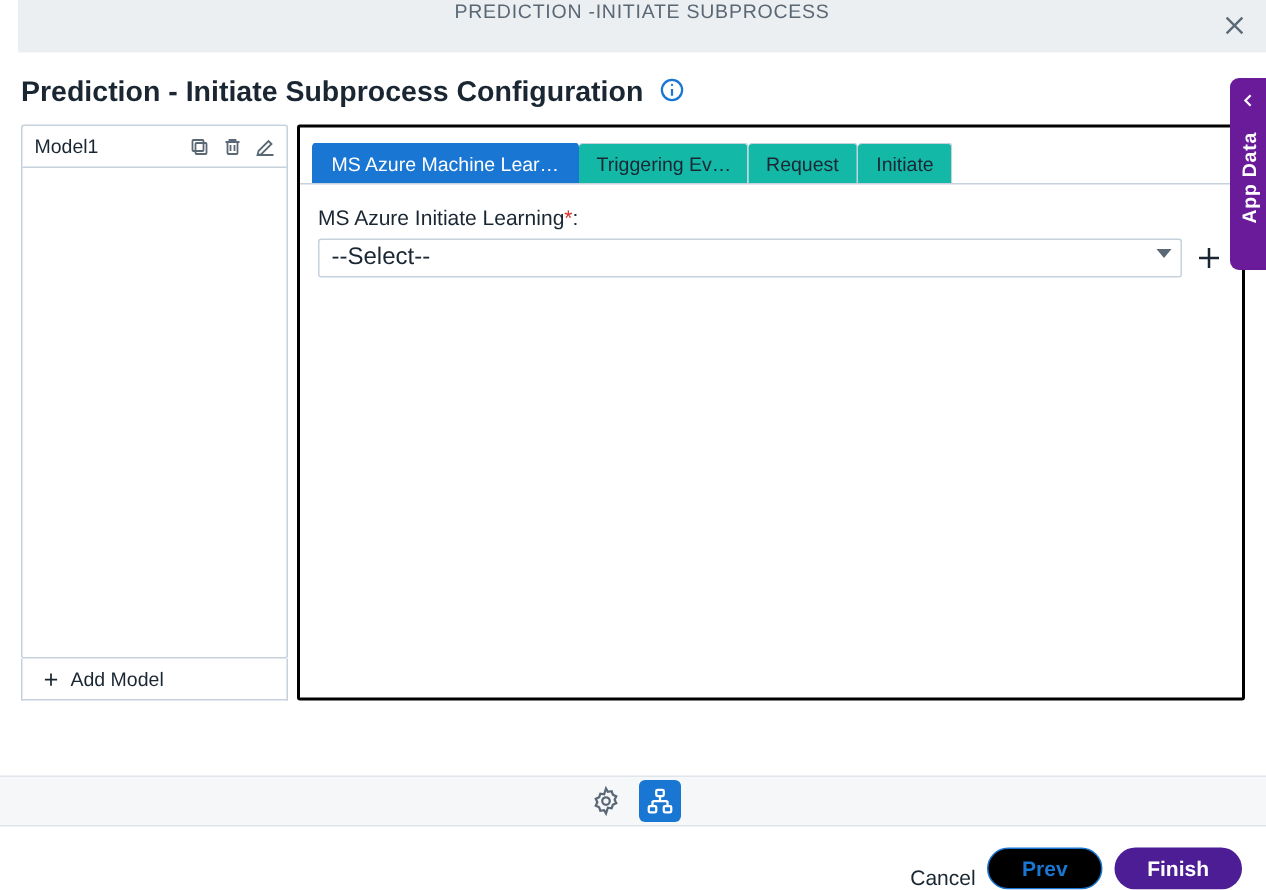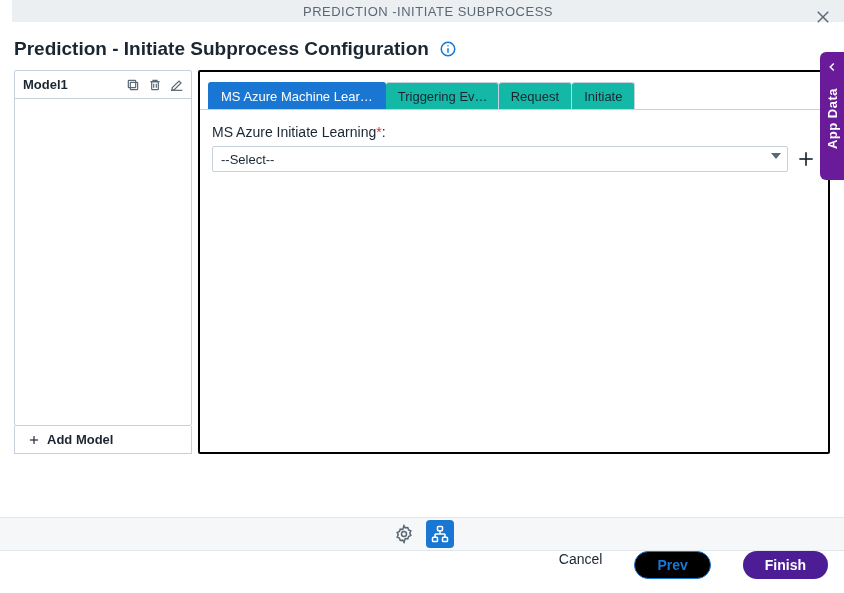--- a/index.html
+++ b/index.html
@@ -1,29 +1,29 @@
 <!DOCTYPE html>
 <html><head>
 <meta charset="utf-8">
 <style>
 * { box-sizing: border-box; margin: 0; padding: 0; font-family: Arial, Helvetica, sans-serif; }
 body { width: 844px; height: 593px; background: #fff; position: relative; overflow: hidden; }
 
-.top-bar { height: 22px; background: #eceff1; display: flex; align-items: center; justify-content: center; position: relative; margin-left: 12px; }
+.top-bar { height: 35px; background: #eceff1; display: flex; justify-content: center; position: relative; margin-left: 12px; }
 .top-bar-title { font-size: 13px; color: #5a6876; letter-spacing: 0.5px; font-weight: 400; }
 .close-icon { position: absolute; right: 12px; top: 8px; cursor: pointer; color: #5a6876; }
 .close-icon svg { width: 18px; height: 18px; }
 
-.page-title-row { display: flex; align-items: center; padding: 16px 14px 10px 14px; gap: 10px; }
+.page-title-row { display: flex; align-items: flex-start; padding: 16px 14px 10px 14px; gap: 10px; }
 .page-title { font-size: 19px; font-weight: 700; color: #1a2733; }
 .info-icon { width: 18px; height: 18px; color: #1976d2; }
 
 .main-area { display: flex; padding: 0 14px 0 14px; gap: 6px; }
 
-.sidebar { width: 178px; display: flex; flex-direction: column; font-weight: bold; }
+.sidebar { width: 178px; display: flex; flex-direction: column; }
 .model-list { border: 1px solid #c5d2de; border-radius: 2px; flex: 1; height: 355px; }
 .model-item { height: 28px; display: flex; align-items: center; padding: 0 6px 0 8px; border-bottom: 1px solid #c5d2de; font-size: 13px; color: #1a2733; justify-content: space-between; }
 .model-name { flex: 1; }
 .model-icons { display: flex; gap: 6px; }
 .model-icons svg { width: 16px; height: 16px; color: #5a6876; cursor: pointer; }
 .add-model { height: 28px; display: flex; align-items: center; padding: 0 12px; border: 1px solid #c5d2de; border-top: none; font-size: 13px; color: #1a2733; cursor: pointer; gap: 6px; }
 .add-model svg { width: 14px; height: 14px; }
 
 .content { flex: 1; border: 2px solid #000000; border-radius: 2px; height: 384px; display: flex; flex-direction: column; }
 .tabs { display: flex; border-bottom: 1px solid #c5d2de; padding: 10px 8px 0 8px; gap: 0; }
@@ -31,36 +31,36 @@
 .tab + .tab { border-left: none; }
 .tab.active { background: #1976d2; color: #fff; border-color: #1976d2; }
 .tab.t1 { max-width: 180px; }
 .tab.t2 { max-width: 113px; }
 .tab.t5 { max-width: 120px; }
 
 .form-area { padding: 14px 12px; flex: 1; display: flex; flex-direction: column; }
 .field-label { font-size: 14px; color: #1a2733; margin-bottom: 6px; }
 .field-label .req { color: #d32f2f; }
 .select-row { display: flex; align-items: center; gap: 8px; }
-.select-box { flex: 1; height: 26px; border: 1px solid #c5d2de; border-radius: 2px; display: flex; align-items: center; padding: 0 8px; font-size: 13px; color: #1a2733; cursor: pointer; position: relative; }
+.select-box { flex: 1; height: 26px; border: 1px solid #c5d2de; border-radius: 2px; display: flex; align-items: center; padding: 0 8px; font-size: 16px; color: #1a2733; cursor: pointer; position: relative; }
 .select-box .caret { position: absolute; right: 6px; top: 6px; width: 0; height: 0; border-left: 5px solid transparent; border-right: 5px solid transparent; border-top: 6px solid #5a6876; }
 .add-btn { width: 20px; height: 20px; cursor: pointer; color: #1a2733; }
 .add-btn svg { width: 20px; height: 20px; }
 
 .save-row { display: flex; justify-content: flex-end; padding: 10px 14px; }
 .save-btn { display: flex; align-items: center; gap: 6px; cursor: pointer; color: #1a2733; font-size: 14px; font-weight: 700; }
 .save-btn svg { width: 16px; height: 16px; color: #1565c0; }
 
 .bottom-toolbar { position: absolute; bottom: 42px; left: 0; right: 0; height: 34px; background: #f5f7f9; border-top: 1px solid #e0e6eb; border-bottom: 1px solid #e0e6eb; display: flex; align-items: center; justify-content: center; gap: 8px; }
 .tool-icon { width: 28px; height: 28px; display: flex; align-items: center; justify-content: center; border-radius: 4px; cursor: pointer; }
 .tool-icon svg { width: 20px; height: 20px; color: #5a6876; }
 .tool-icon.active { background: #1976d2; }
 .tool-icon.active svg { color: #fff; }
 
-.footer { position: absolute; bottom: 0; left: 13px; right: 0; height: 42px; display: flex; align-items: flex-start; justify-content: flex-end; padding: 0 16px; gap: 32px; }
+.footer { position: absolute; bottom: 0; left: 13px; right: 0; height: 42px; display: flex; align-items: flex-end; justify-content: flex-end; padding: 0 16px; gap: 8px; }
 .cancel-link { font-size: 14px; color: #1a2733; cursor: pointer; }
 .prev-btn { height: 28px; padding: 0 22px; border: 1.5px solid #1976d2; border-radius: 14px; background: #000000; color: #1976d2; font-size: 14px; font-weight: 700; cursor: pointer; }
 .finish-btn { height: 28px; padding: 0 22px; border: none; border-radius: 14px; background: #4c1d95; color: #fff; font-size: 14px; font-weight: 700; cursor: pointer; }
 
 .side-tab { position: absolute; right: 0; top: 52px; width: 24px; height: 128px; background: #6a1b9a; border-radius: 6px 0 0 6px; display: flex; flex-direction: column; align-items: center; padding-top: 8px; cursor: pointer; }
 .side-tab svg { width: 14px; height: 14px; color: #fff; }
 .side-tab-text { writing-mode: vertical-rl; transform: rotate(180deg); color: #fff; font-size: 13px; font-weight: 700; margin-top: 14px; letter-spacing: 0.5px; }
 </style>
 </head>
 <body>

